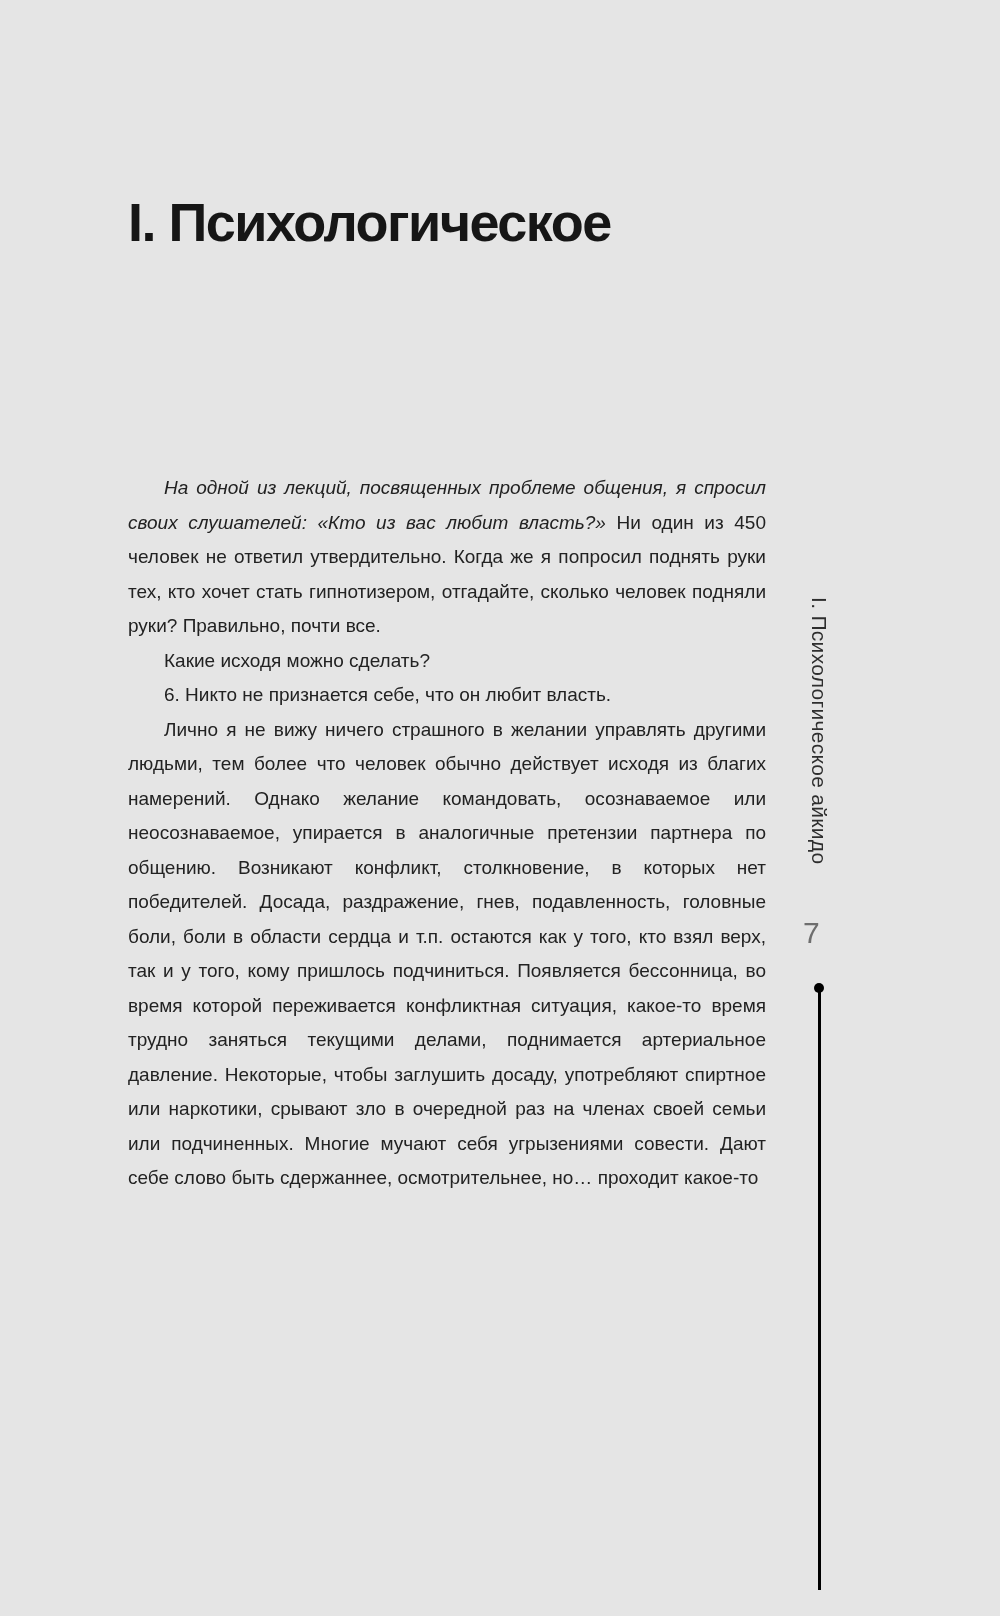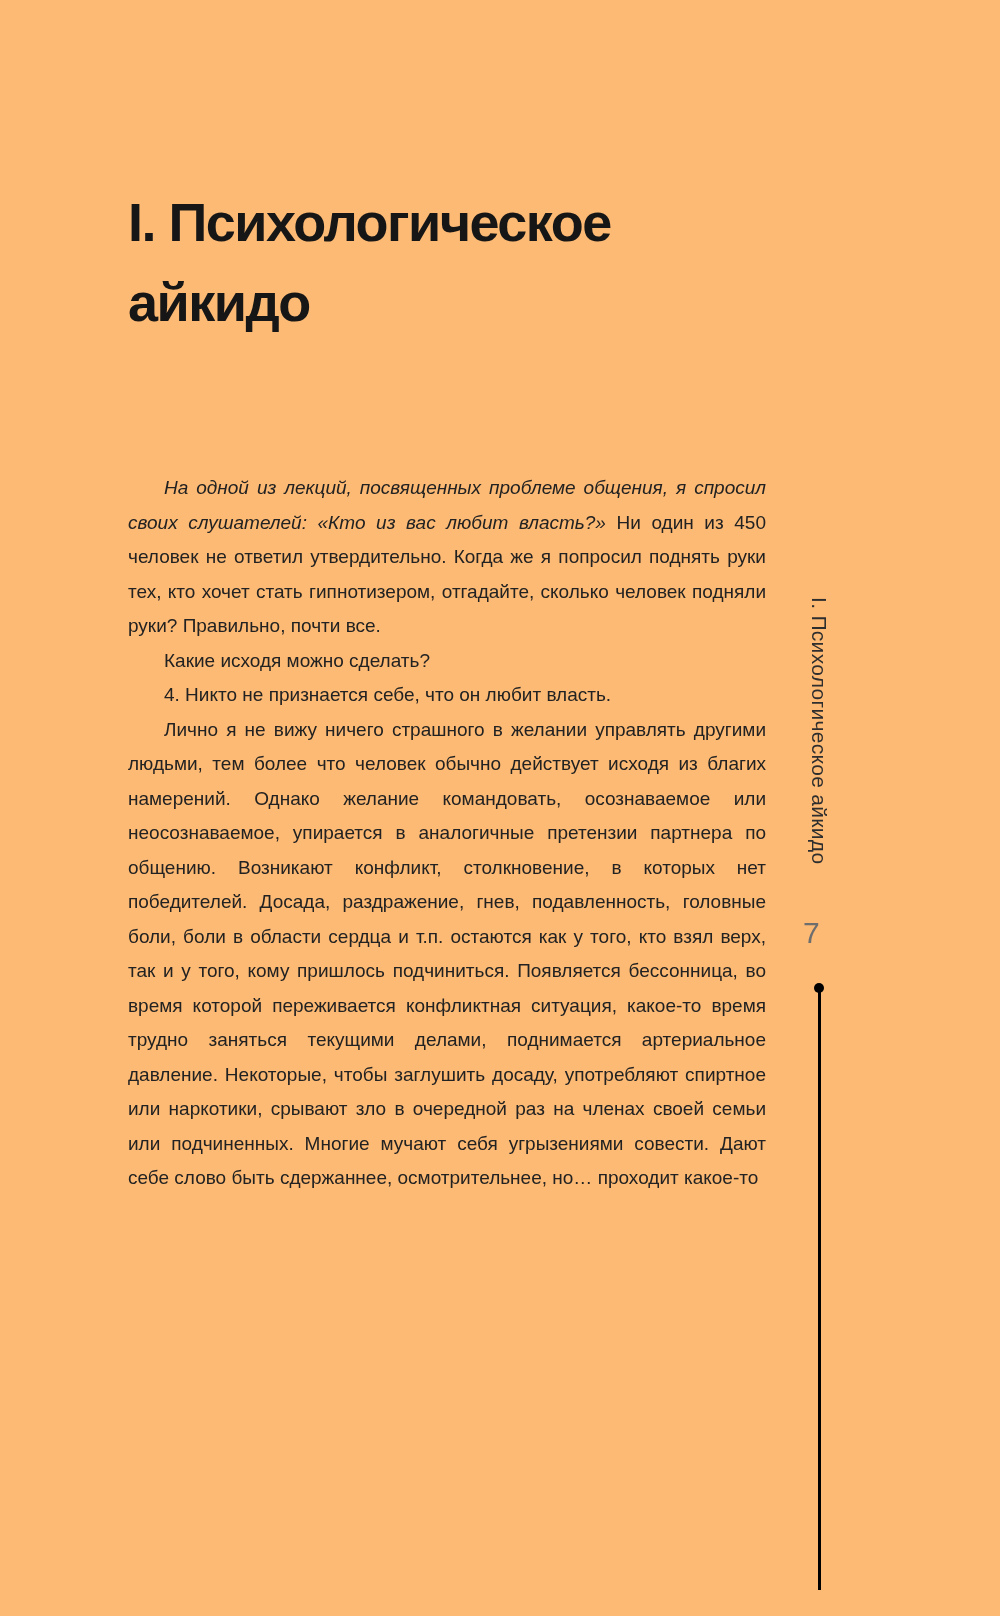--- a/index.html
+++ b/index.html
@@ -4,21 +4,21 @@
 <style>
   html, body {
     margin: 0;
     padding: 0;
     background: #ffffff;
   }
   .page {
     position: relative;
     width: 1000px;
     height: 1616px;
-    background: #fdba74;
+    background: #e5e5e5;
     overflow: hidden;
     font-family: "Liberation Sans", sans-serif;
     color: #1c1c1c;
   }
   .chapter-title {
     position: absolute;
     left: 128px;
     top: 146px;
     font-size: 54px;
     font-weight: 700;
@@ -83,27 +83,26 @@
     background: #000000;
   }
 </style>
 </head>
 <body>
 
 <div class="page">
 
   <h1 class="chapter-title">
     <span class="title-line">I. Психологическое</span>
-    <span class="title-line">айкидо</span>
   </h1>
 
   <div class="body-text">
       <p class="para"><span class="italic">На одной из лекций, посвященных проблеме общения, я спросил своих слушателей: «Кто из вас любит власть?» </span><span>Ни один из 450 человек не ответил утвердительно. Когда же я попросил поднять руки тех, кто хочет стать гипнотизером, отгадайте, сколько человек подняли руки? Правильно, почти все.</span></p>
       <p class="para"><span>Какие исходя можно сделать?</span></p>
-      <p class="para"><span>4. Никто не признается себе, что он любит власть.</span></p>
+      <p class="para"><span>6. Никто не признается себе, что он любит власть.</span></p>
       <p class="para"><span>Лично я не вижу ничего страшного в желании управлять другими людьми, тем более что человек обычно действует исходя из благих намерений. Однако желание командовать, осознаваемое или неосознаваемое, упирается в аналогичные претензии партнера по общению. Возникают конфликт, столкновение, в которых нет победителей. Досада, раздражение, гнев, подавленность, головные боли, боли в области сердца и т.п. остаются как у того, кто взял верх, так и у того, кому пришлось подчиниться. Появляется бессонница, во время которой переживается конфликтная ситуация, какое-то время трудно заняться текущими делами, поднимается артериальное давление. Некоторые, чтобы заглушить досаду, употребляют спиртное или наркотики, срывают зло в очередной раз на членах своей семьи или подчиненных. Многие мучают себя угрызениями совести. Дают себе слово быть сдержаннее, осмотрительнее, но…  проходит какое-то</span></p>
     </div>
 
   <div class="running-head">I. Психологическое айкидо</div>
 
   <div class="page-number">7</div>
 
   <div class="margin-rule-dot"></div>
   <div class="margin-rule"></div>
 

